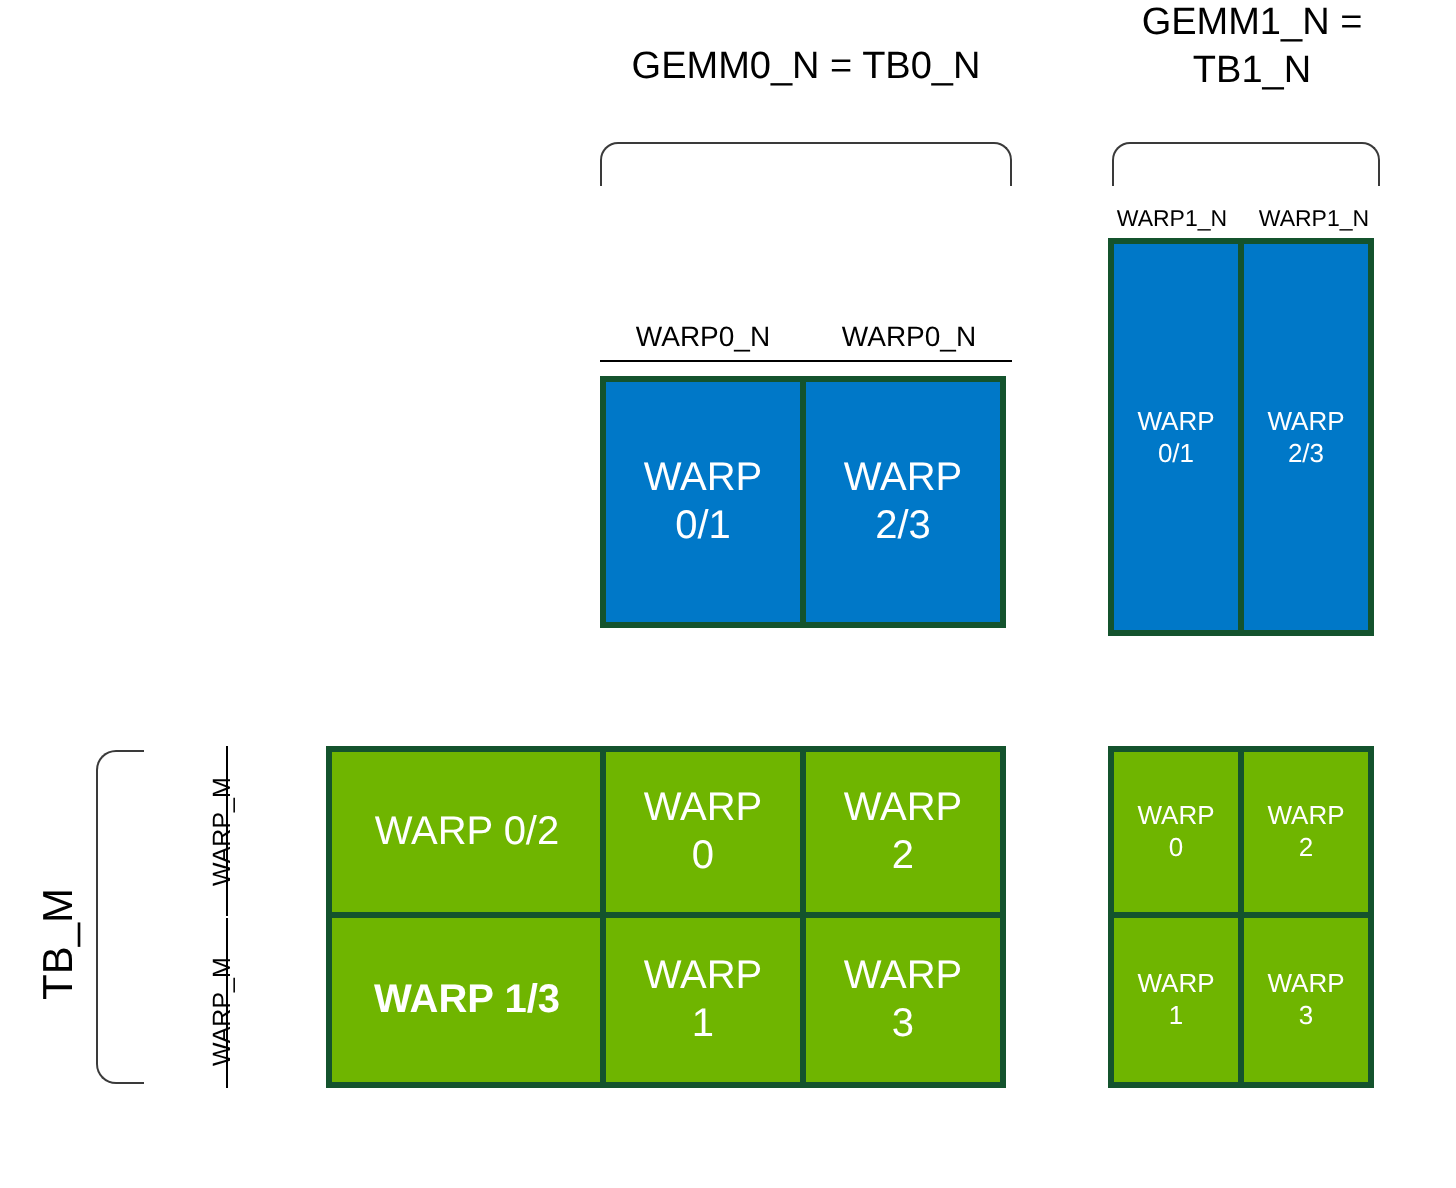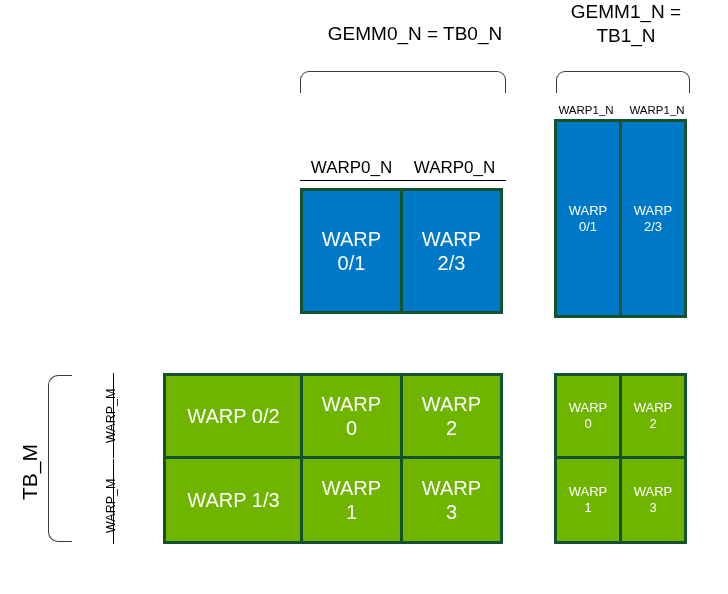--- a/index.html
+++ b/index.html
@@ -43,21 +43,21 @@
     border-left: 1.8px solid #3a3a3a;
     border-top: 1.8px solid #3a3a3a;
     border-bottom: 1.8px solid #3a3a3a;
     border-top-left-radius: 10px;
     border-bottom-left-radius: 10px;
     box-sizing: border-box;
   }
 
   
   .tick-label {
-    font-size: 17px;
+    font-size: 14px;
     line-height: 14px;
     text-align: center;
     color: #000000;
     white-space: nowrap;
   }
   .tick-rule {
     border-top: 1.6px solid #000000;
   }
 
   
@@ -95,21 +95,21 @@
   }
   .cell.blue  { background: #0078C8; }
   .cell.green { background: #6FB500; }
 
   .t-20 { font-size: 20px; line-height: 24px; }
   .t-13 { font-size: 13px; line-height: 16px; }
 </style>
 </head>
 <body>
 
-<div class="abs heading" style="left:300px; top:22px; width:230px;">GEMM0_N = TB0_N</div>
+<div class="abs heading" style="left:288px; top:22px; width:230px;">GEMM0_N = TB0_N</div>
 
 <div class="abs heading" style="left:552px; top:0; width:148px;">GEMM1_N =
 TB1_N</div>
 
 <div class="abs span-bracket" style="left:300px; top:71px; width:206px; height:22px;"></div>
 
 <div class="abs span-bracket" style="left:556px; top:71px; width:134px; height:22px;"></div>
 
 <div class="abs tick-label" style="left:300px; top:161px; width:103px;">WARP0_N</div>
 <div class="abs tick-label" style="left:403px; top:161px; width:103px;">WARP0_N</div>
@@ -138,21 +138,21 @@
 <div class="abs vlabel-big" style="left:18px; top:500px;">TB_M</div>
 
 <div class="abs vlabel" style="left:104px; top:443px;">WARP_M</div>
 <div class="abs vlabel" style="left:104px; top:533px;">WARP_M</div>
 
 <div class="abs" style="left:113px; top:373px; width:0px; height:85px; border-left:1.6px solid #000000;"></div>
 <div class="abs" style="left:113px; top:459px; width:0px; height:85px; border-left:1.6px solid #000000;"></div>
 
 <div class="abs col" style="left:117px; top:373px; width:141px; height:171px;padding-left:46px;">
   <div class="cell green t-20" style="width:141px; height:86px;">WARP 0/2</div>
-  <div class="cell green t-20" style="width:141px; height:88px; margin-top:-3px;">WARP 1/3</div>
+  <div class="cell green t-20" style="width:141px; height:88px; margin-top:-3px;font-weight:bold;">WARP 1/3</div>
 </div>
 
 <div class="abs" style="left:300px; top:373px; width:206px; height:171px;">
   <div class="block" style="height:86px;">
     <div class="cell green t-20" style="width:103px; height:86px;">WARP
 0</div>
     <div class="cell green t-20" style="width:103px; height:86px; margin-left:-3px;">WARP
 2</div>
   </div>
   <div class="block" style="height:88px; margin-top:-3px;">

